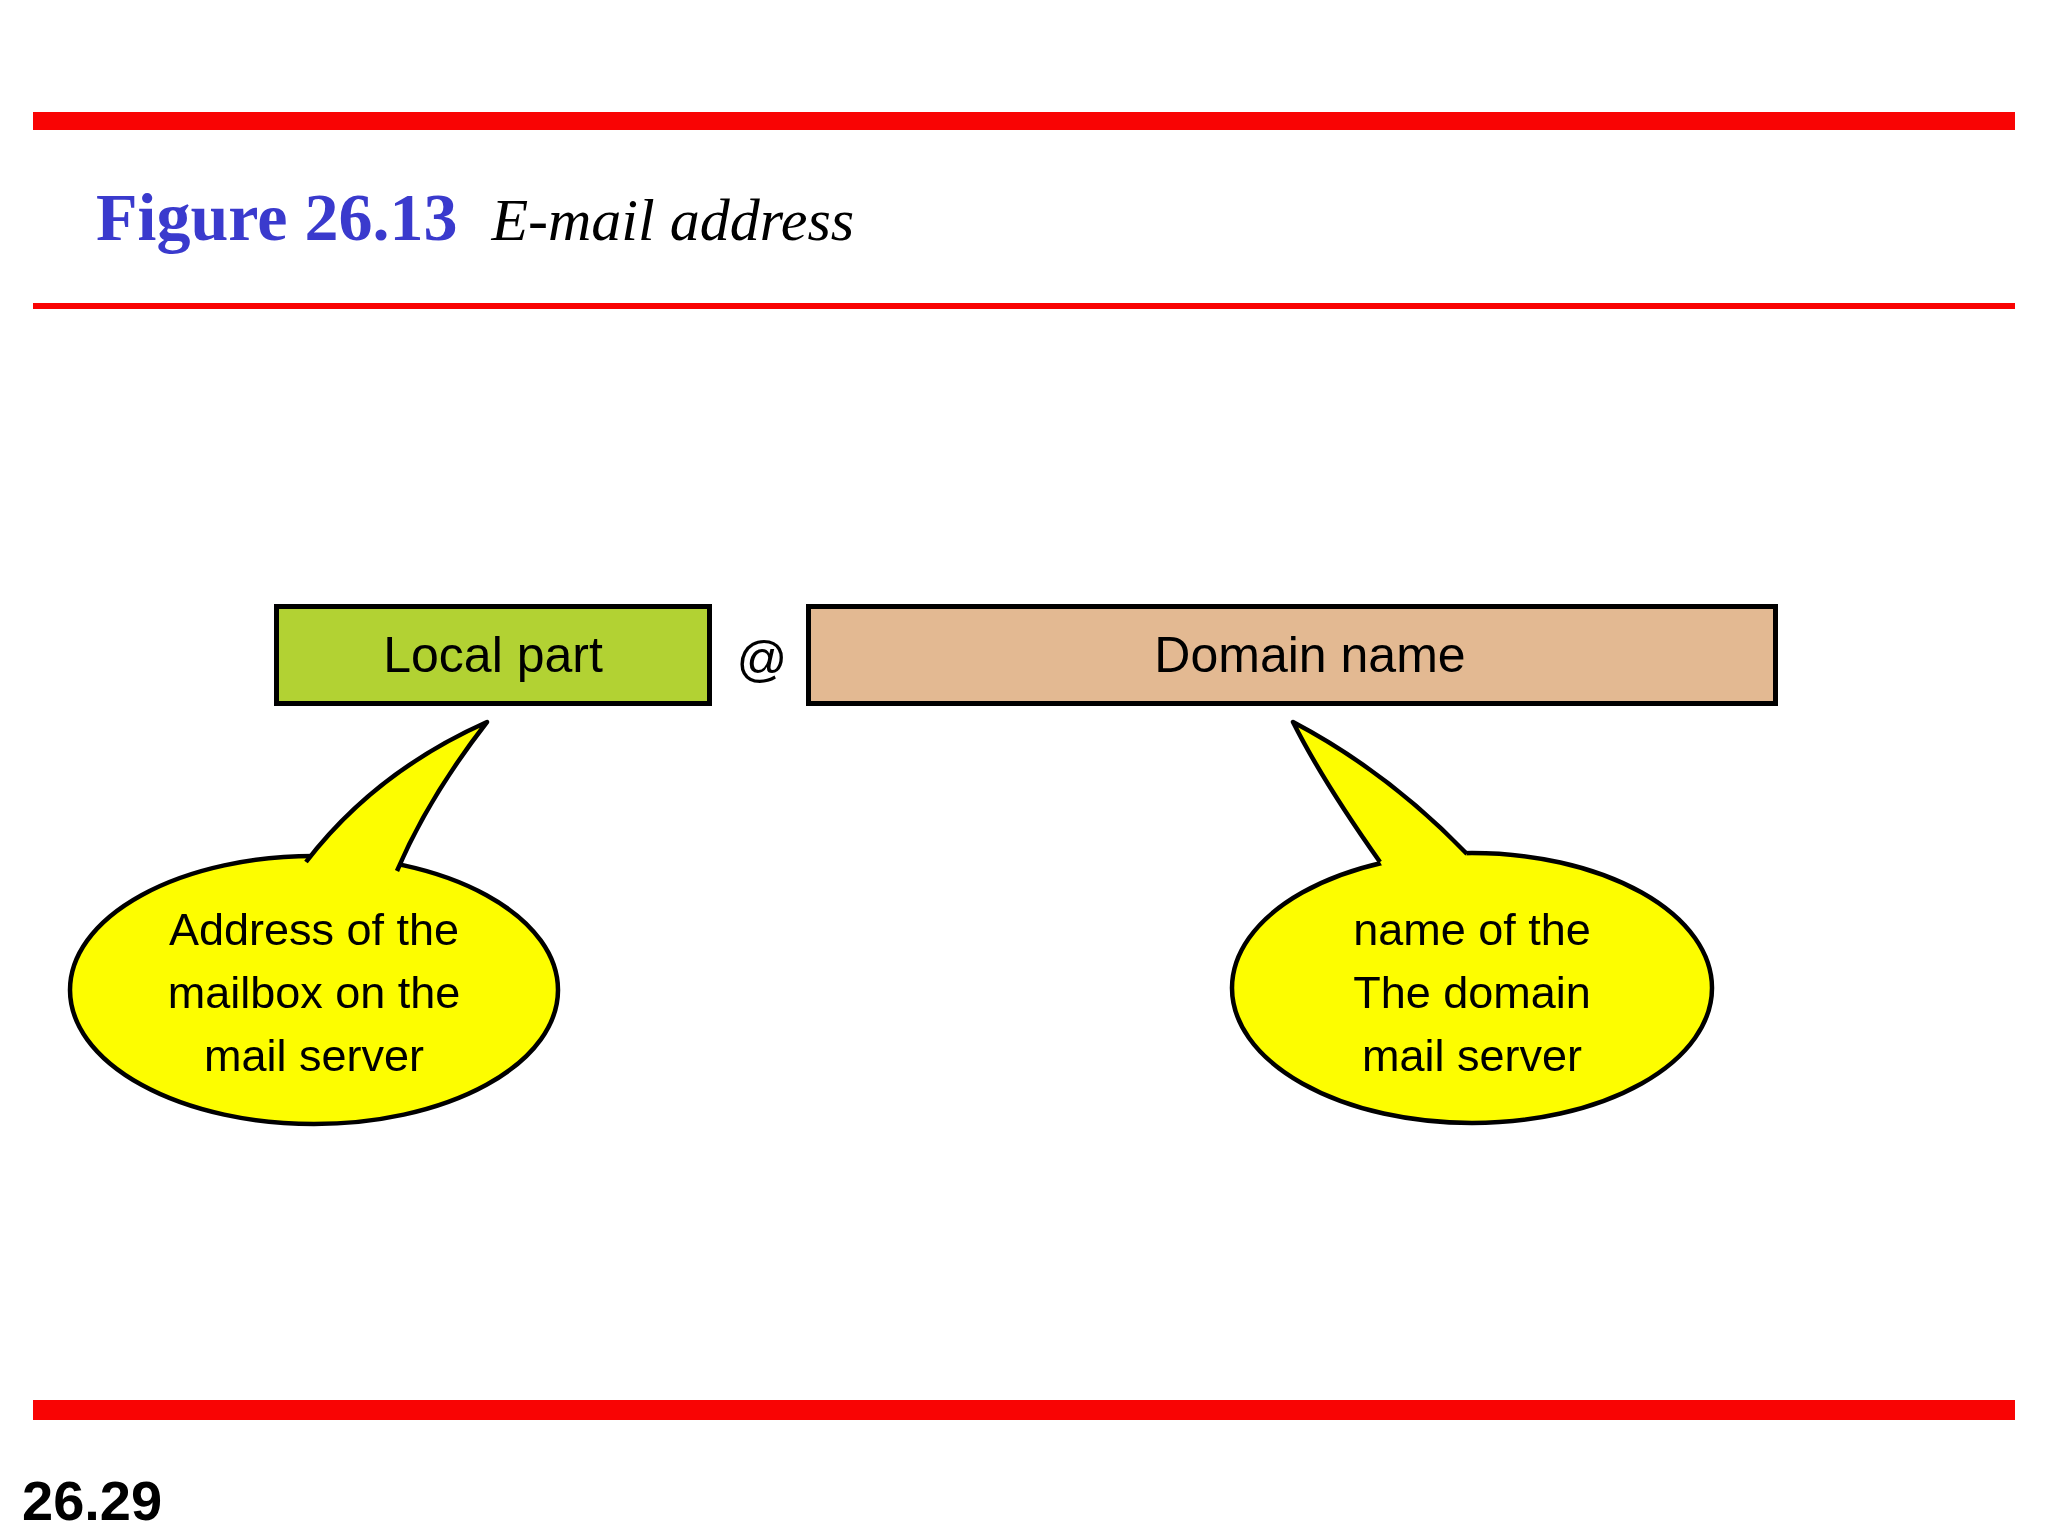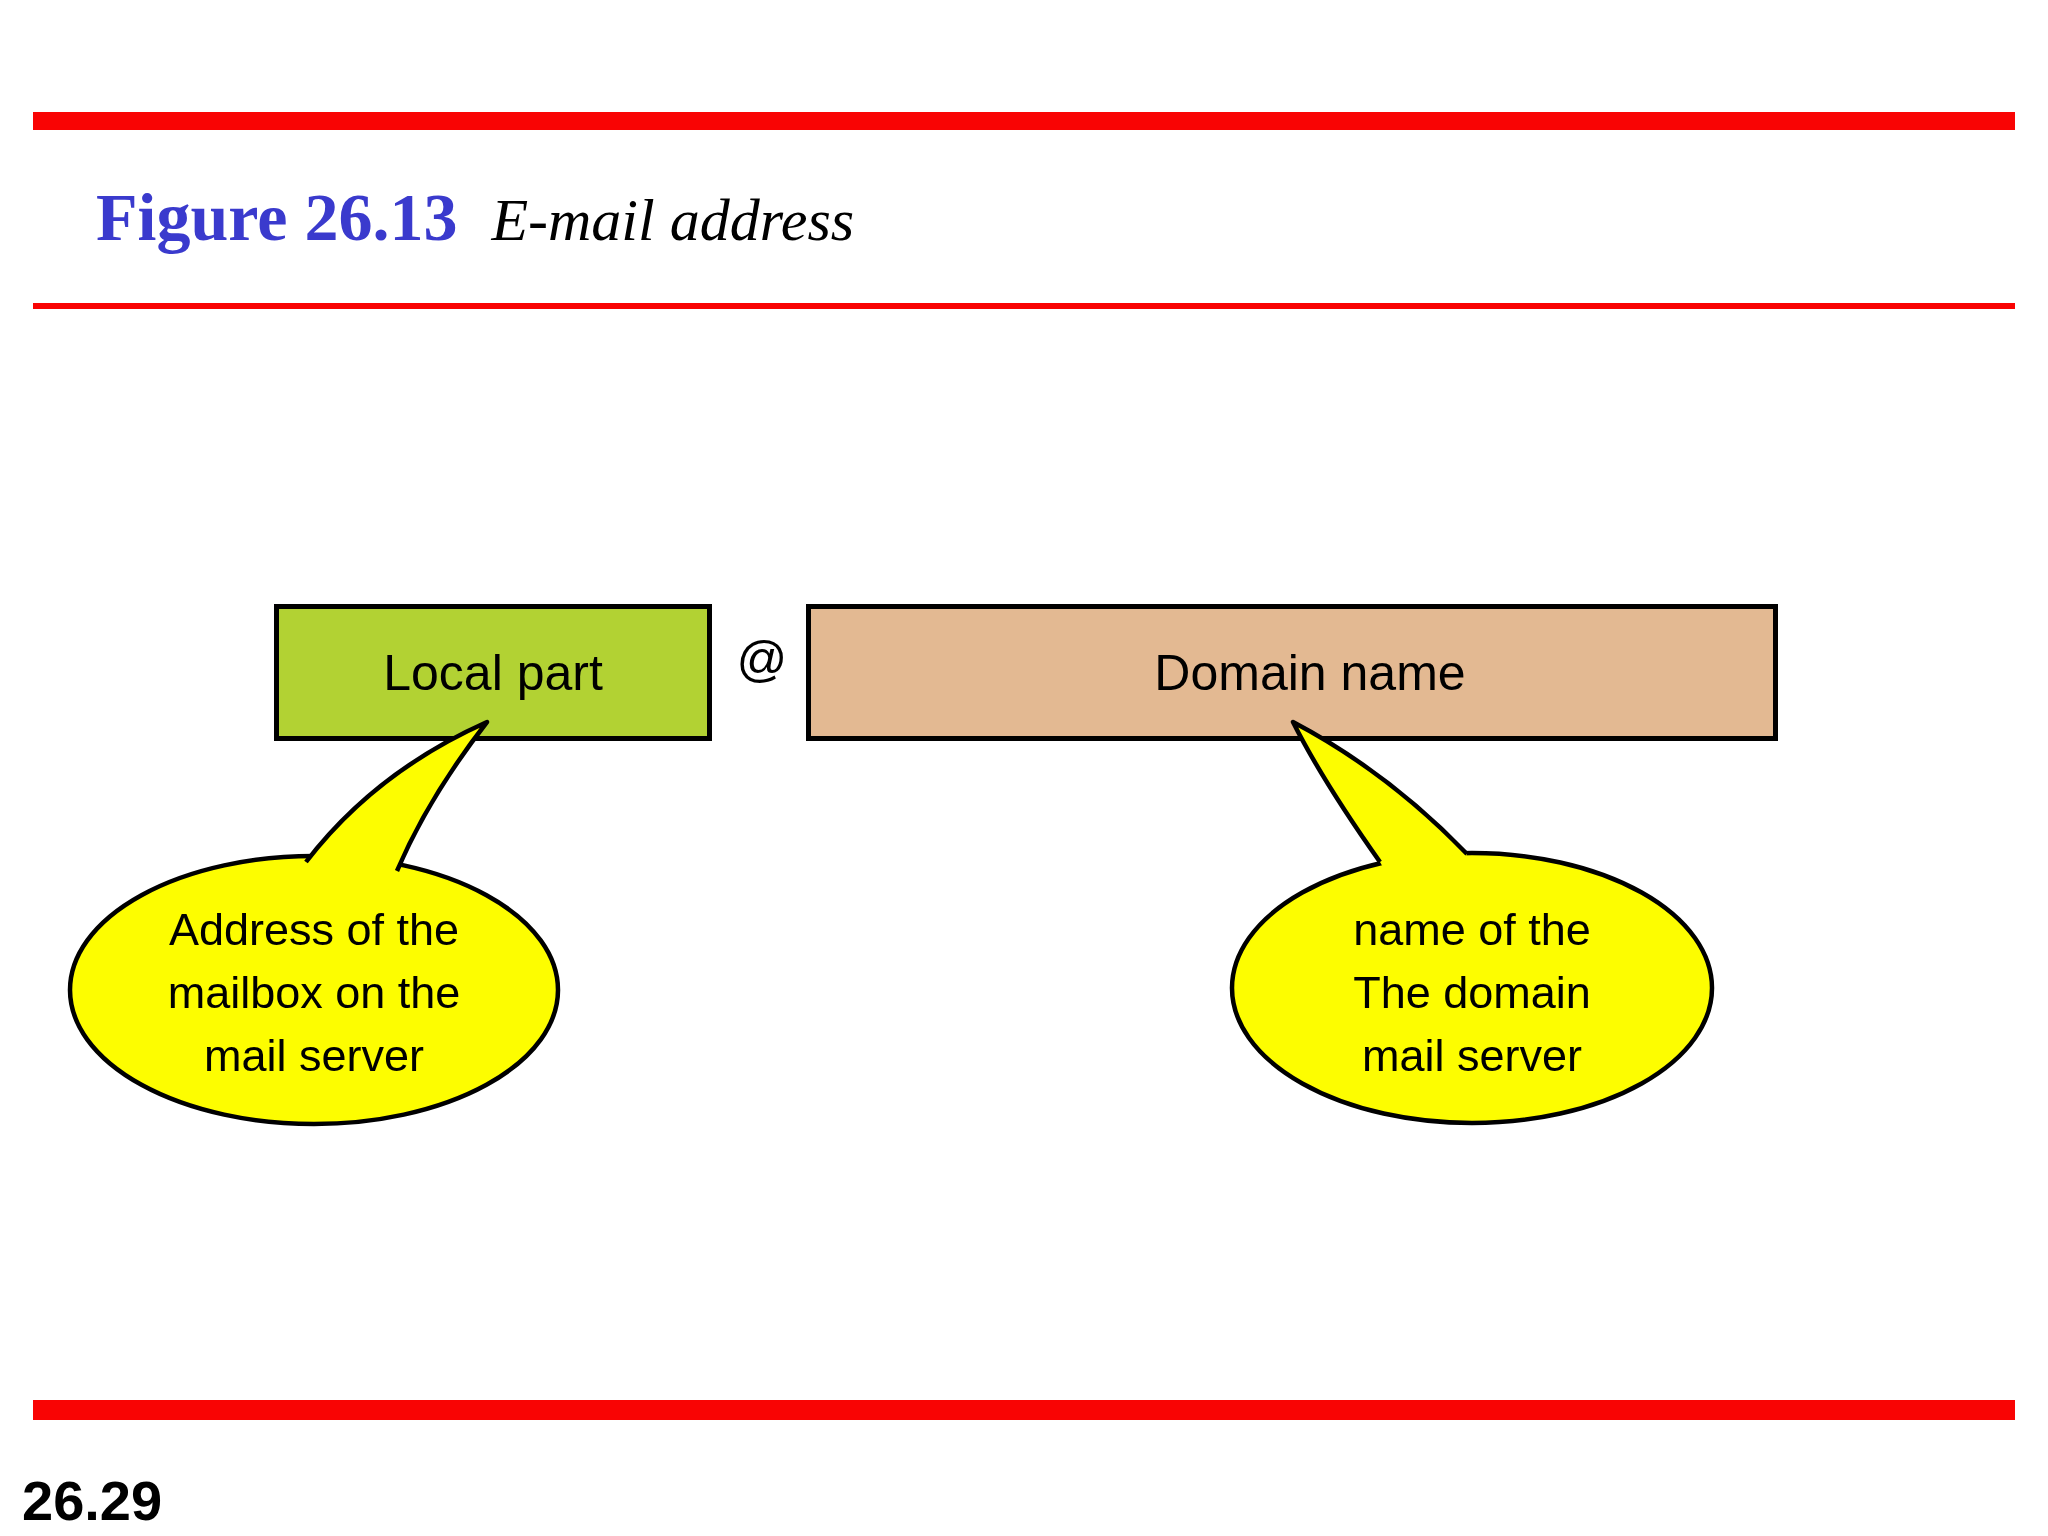--- a/index.html
+++ b/index.html
@@ -36,21 +36,21 @@
     color:var(--title-blue);
   }
   .figure-title{
     font-family:"Liberation Serif", serif;
     font-weight:normal;font-style:italic;
     font-size:60px;
     color:var(--ink);
   }
 
   .part-box{
-    position:absolute;top:604px;height:137px;
+    position:absolute;top:604px;height:102px;
     box-sizing:border-box;
     border:5px solid var(--ink);
     display:flex;align-items:center;justify-content:center;
     font-size:50px;color:var(--ink);
   }
   .local-box{left:274px;width:438px;background:var(--local-green);}
   .domain-box{left:806px;width:972px;background:var(--domain-tan);padding-left:36px;}
 
   .at-symbol{
     position:absolute;left:712px;top:630px;width:100px;

